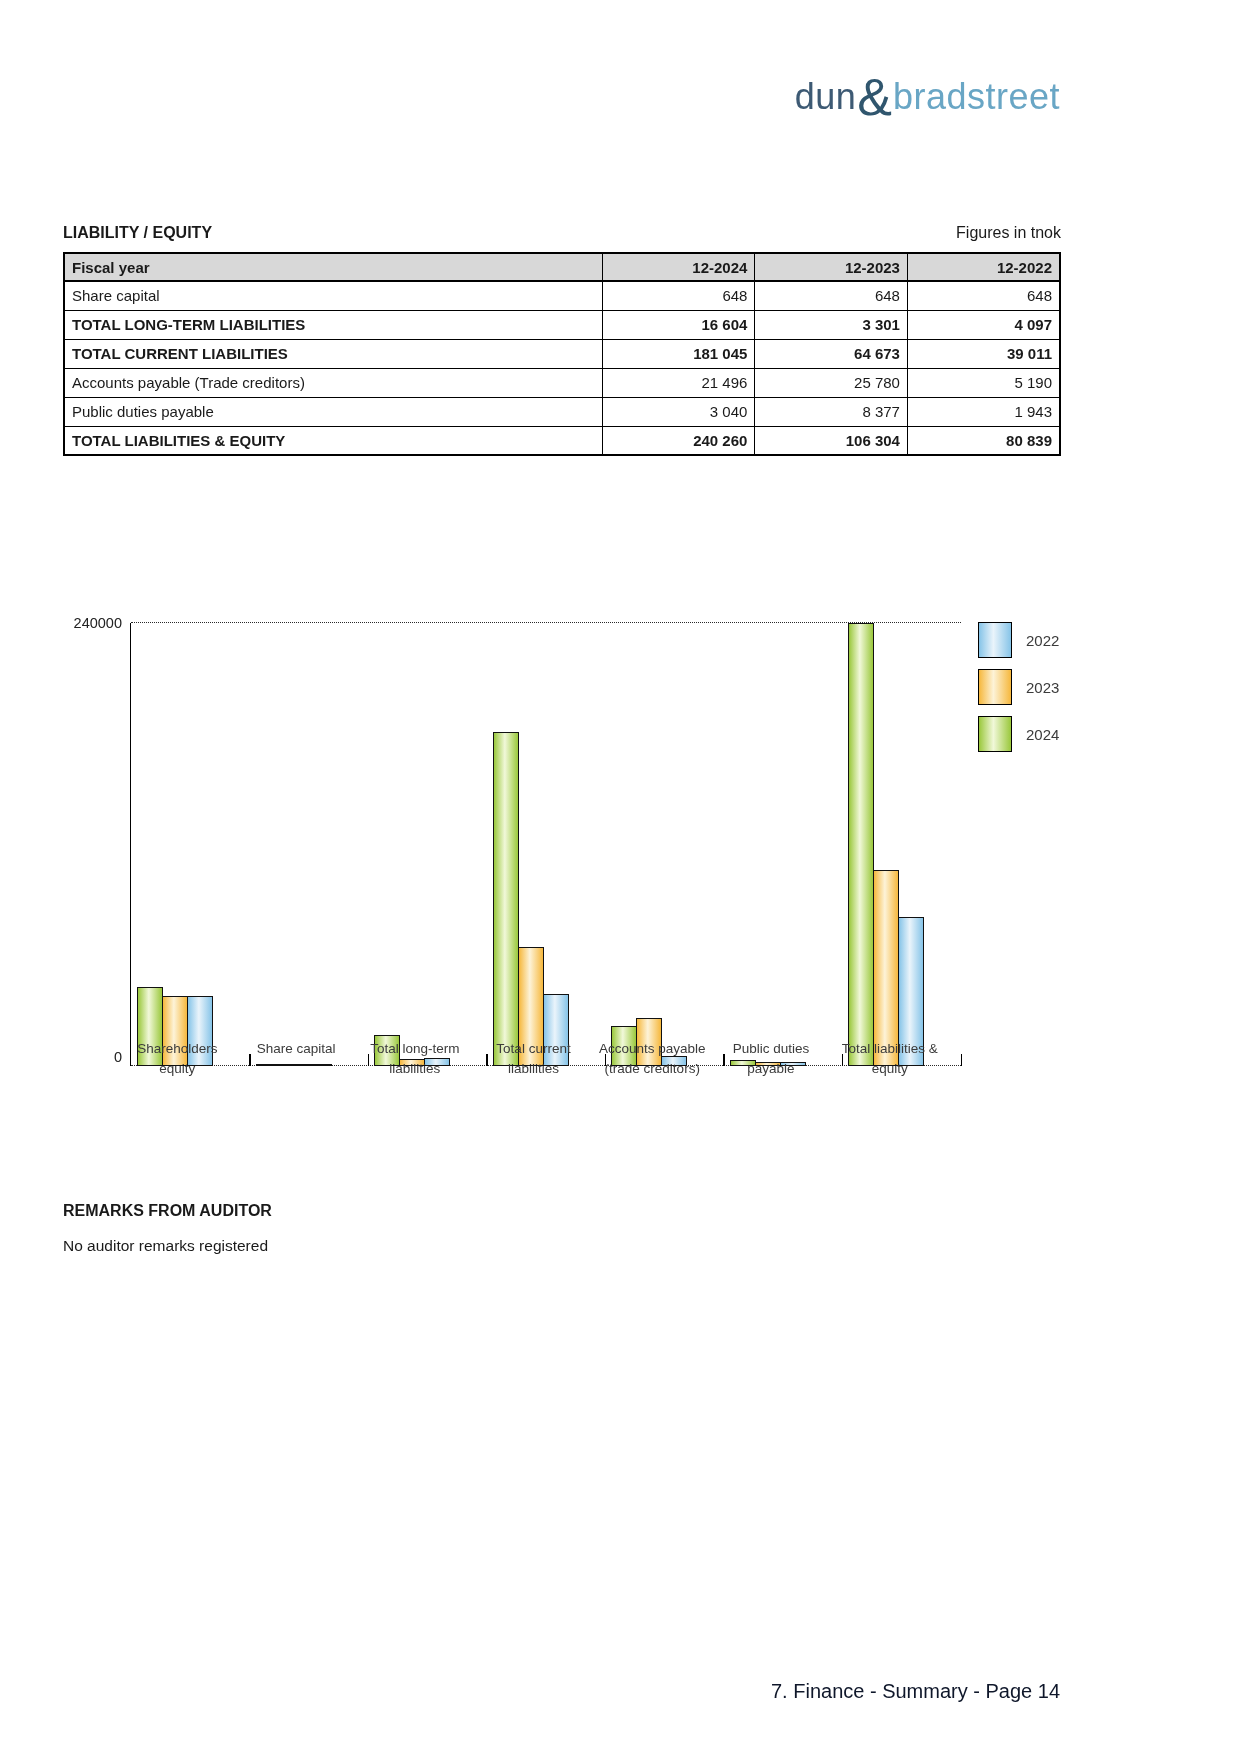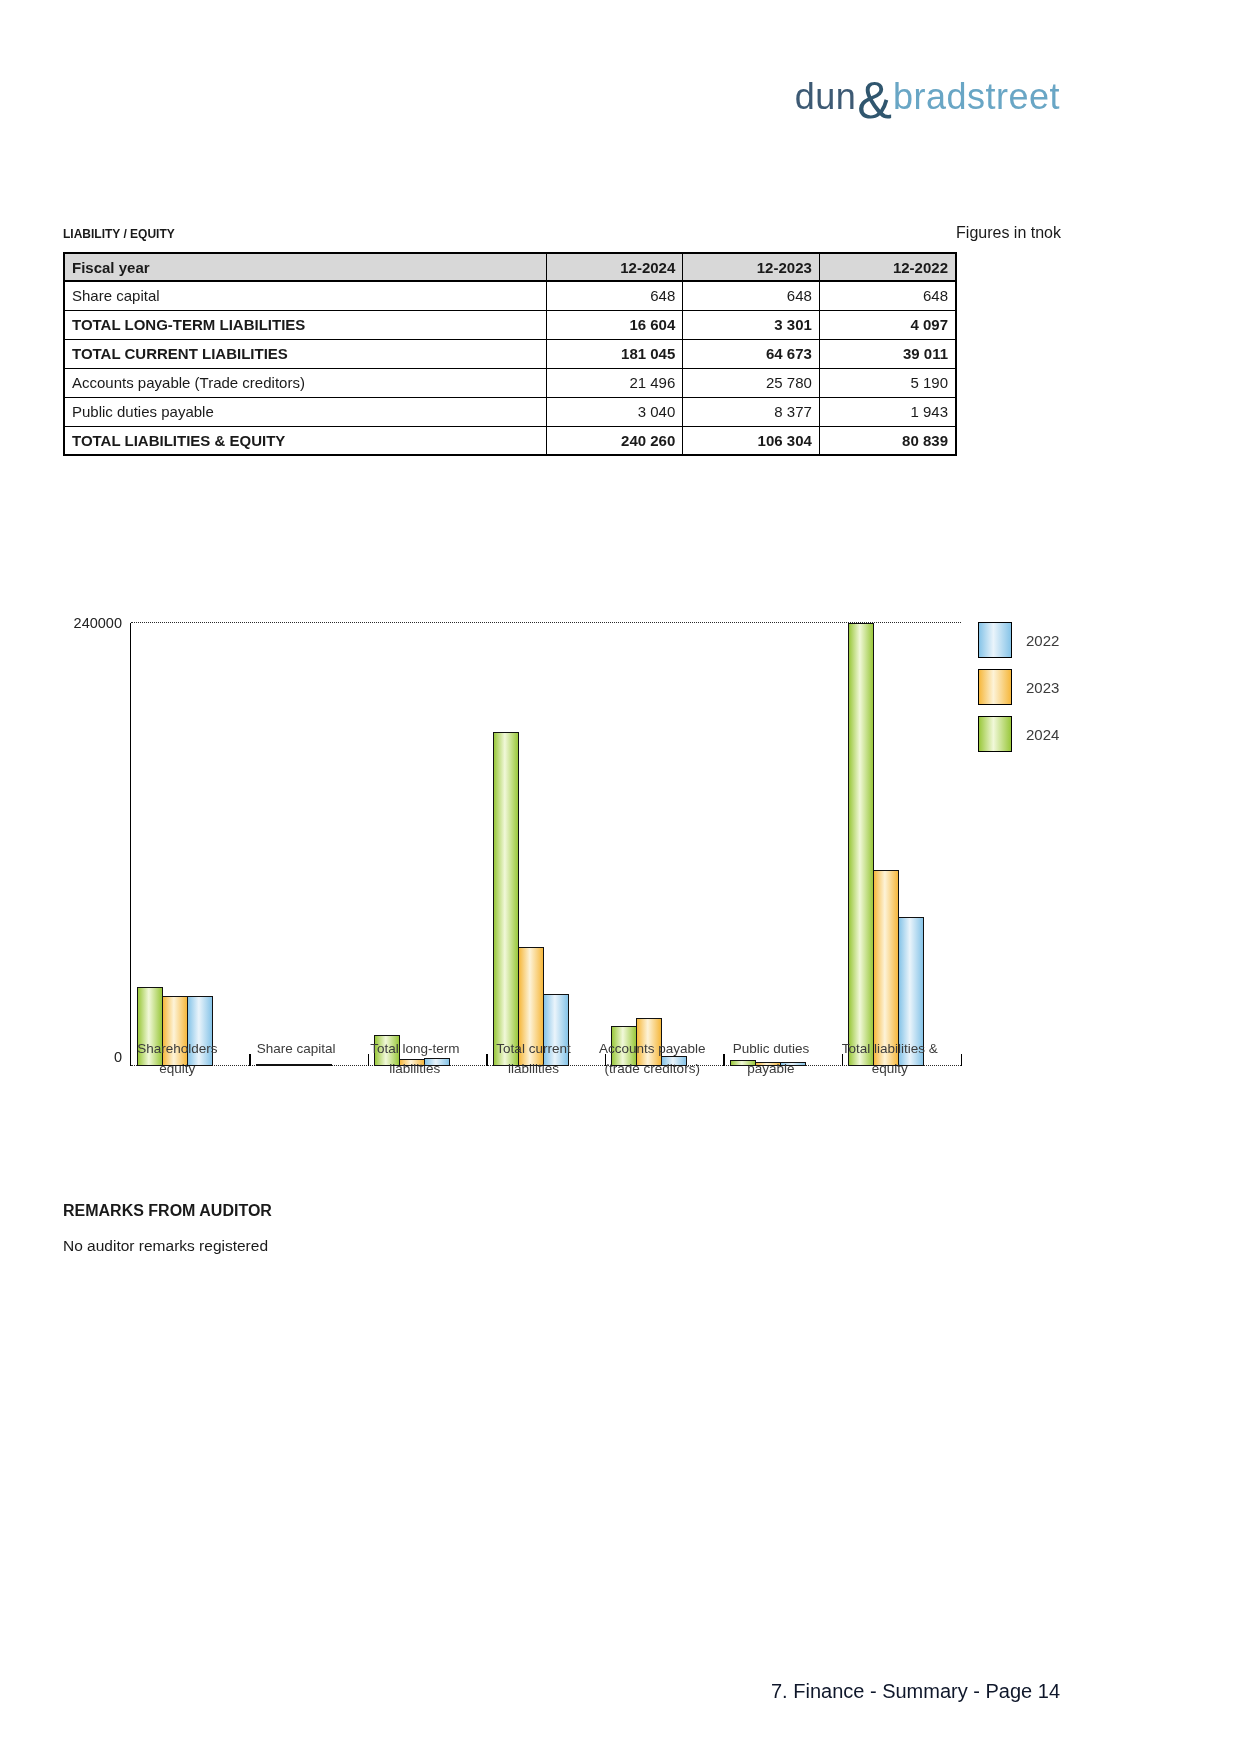--- a/index.html
+++ b/index.html
@@ -2,33 +2,33 @@
 <html><head>
 <meta charset="utf-8">
 <style>
   * { margin:0; padding:0; box-sizing:border-box; }
   html,body { background:#ffffff; }
   body { width:1241px; height:1754px; position:relative; overflow:hidden;
          font-family:"Liberation Sans", sans-serif; color:#1a1a1a; }
   .page { position:absolute; inset:0; }
 
   
-  .logo { position:absolute; top:76px; right:181px; display:flex; align-items:flex-end;margin-left:28px; }
+  .logo { position:absolute; top:76px; right:181px; display:flex; align-items:center;margin-left:28px; }
   .logo .w1 { font-size:36px; color:#3d5a74; letter-spacing:0.5px; }
   .logo .amp { font-size:52px; color:#30566e; line-height:36px; margin:0 1px; font-weight:400; }
   .logo .w2 { font-size:36px; color:#69a6c5; letter-spacing:0.5px; }
 
   
   .section-head { position:absolute; left:63px; top:224px; width:998px;
                   display:flex; justify-content:space-between; align-items:baseline; }
-  .section-title { font-size:12px; font-weight:bold; }
+  .section-title { font-size:16px; font-weight:bold; }
   .section-note { font-size:16px; }
 
   
-  table.fin { position:absolute; left:63px; top:252px; width:894px;
+  table.fin { position:absolute; left:63px; top:252px; width:998px;
               border-collapse:collapse; border:2px solid #000; }
   table.fin th, table.fin td { border:1px solid #000; font-size:15px;
               padding:0 7px; height:29px; white-space:nowrap; }
   table.fin th { background:#d8d8d8; font-weight:bold; height:28px; border-bottom:2px solid #000; }
   table.fin .lbl { text-align:left; width:540px; }
   table.fin .num { text-align:right; width:153px; }
   table.fin tr.bold td { font-weight:bold; }
 
   
   .ytick { position:absolute; width:82px; text-align:right; font-size:14.5px; color:#222; }

